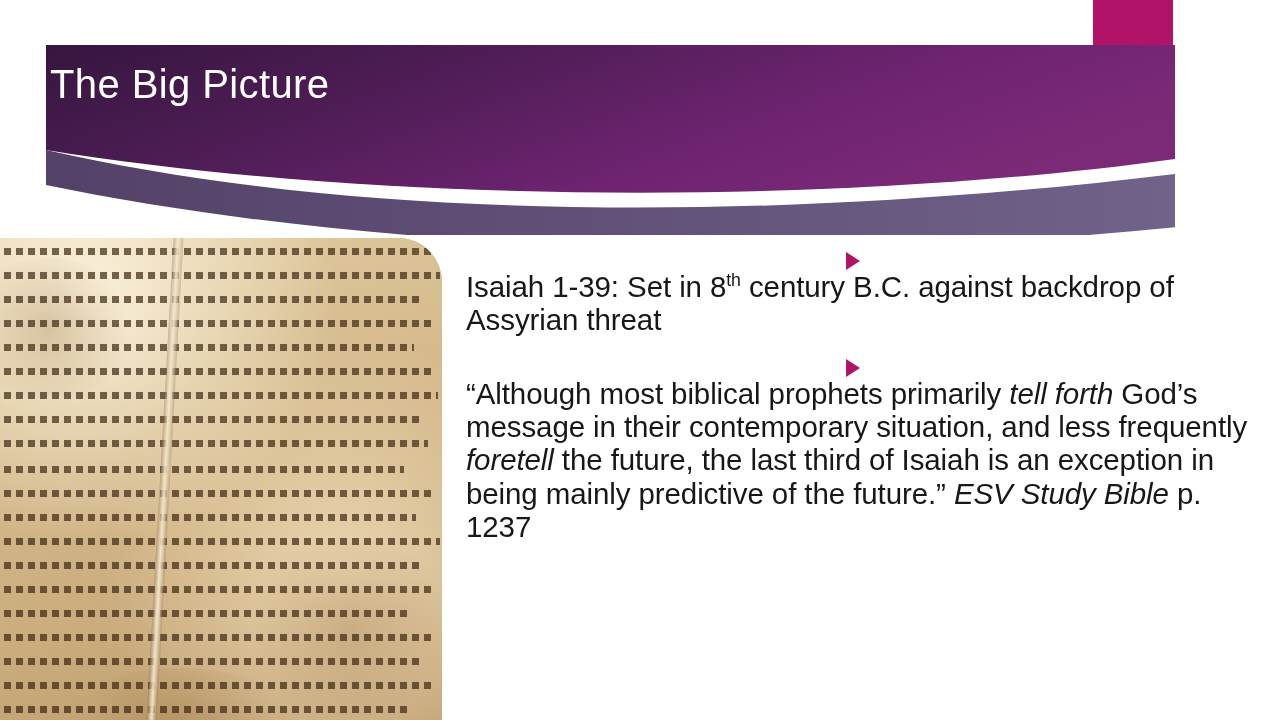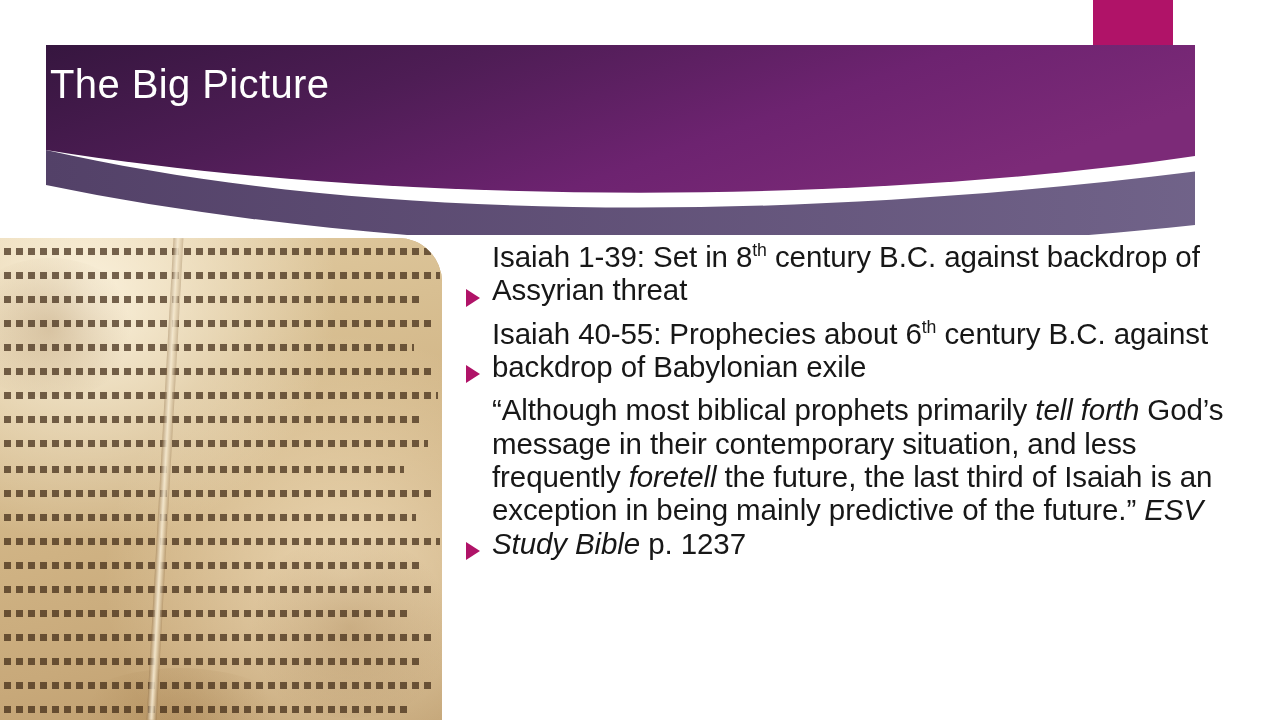--- a/index.html
+++ b/index.html
@@ -15,21 +15,20 @@
     position: relative;
   }
 
   
   .header-wrap {
     position: absolute;
     left: 0; top: 0;
     width: 1175px;
     height: 235px;
     overflow: hidden;
-    padding-left: 20px;
   }
   .header-svg {
     position: absolute;
     left: 0; top: 0;
   }
   .slide-title {
     position: absolute;
     left: 50px;
     top: 62px;
     font-size: 40px;
@@ -92,22 +91,23 @@
 
   
   .content {
     position: absolute;
     left: 466px;
     top: 240px;
     width: 786px;
   }
   .bullet {
     display: flex;
-    align-items: flex-end;
+    align-items: center;
     margin-bottom: 10px;
+    flex-direction: column;
   }
   .marker {
     flex: 0 0 auto;
     width: 26px;
     padding-top: 12px;
     display: flex;
     justify-content: flex-start;
   }
   .tri {
     width: 0; height: 0;
@@ -192,28 +192,20 @@
 
   <div class="bullet">
     <span class="marker">
         <span class="tri"></span>
       </span>
     <div class="btext">
       <span>Isaiah 1-39: Set in 8</span><sup>th</sup><span> century B.C. against backdrop of Assyrian threat</span>
     </div>
   </div>
 
-  <div class="bullet">
-    <span class="marker">
-        <span class="tri"></span>
-      </span>
-    <div class="btext">
-      <span>Isaiah 40-55: Prophecies about 6</span><sup>th</sup><span> century B.C. against backdrop of Babylonian exile</span>
-    </div>
-  </div>
 
 
   <div class="bullet b4">
     <span class="marker">
         <span class="tri"></span>
       </span>
     <div class="btext">
       <span>“Although most biblical prophets primarily </span><em>tell forth</em><span> God’s message in their contemporary situation, and less frequently </span><em>foretell</em><span> the future, the last third of Isaiah is an exception in being mainly predictive of the future.” </span><em>ESV Study Bible</em><span> p. 1237</span>
     </div>
   </div>

